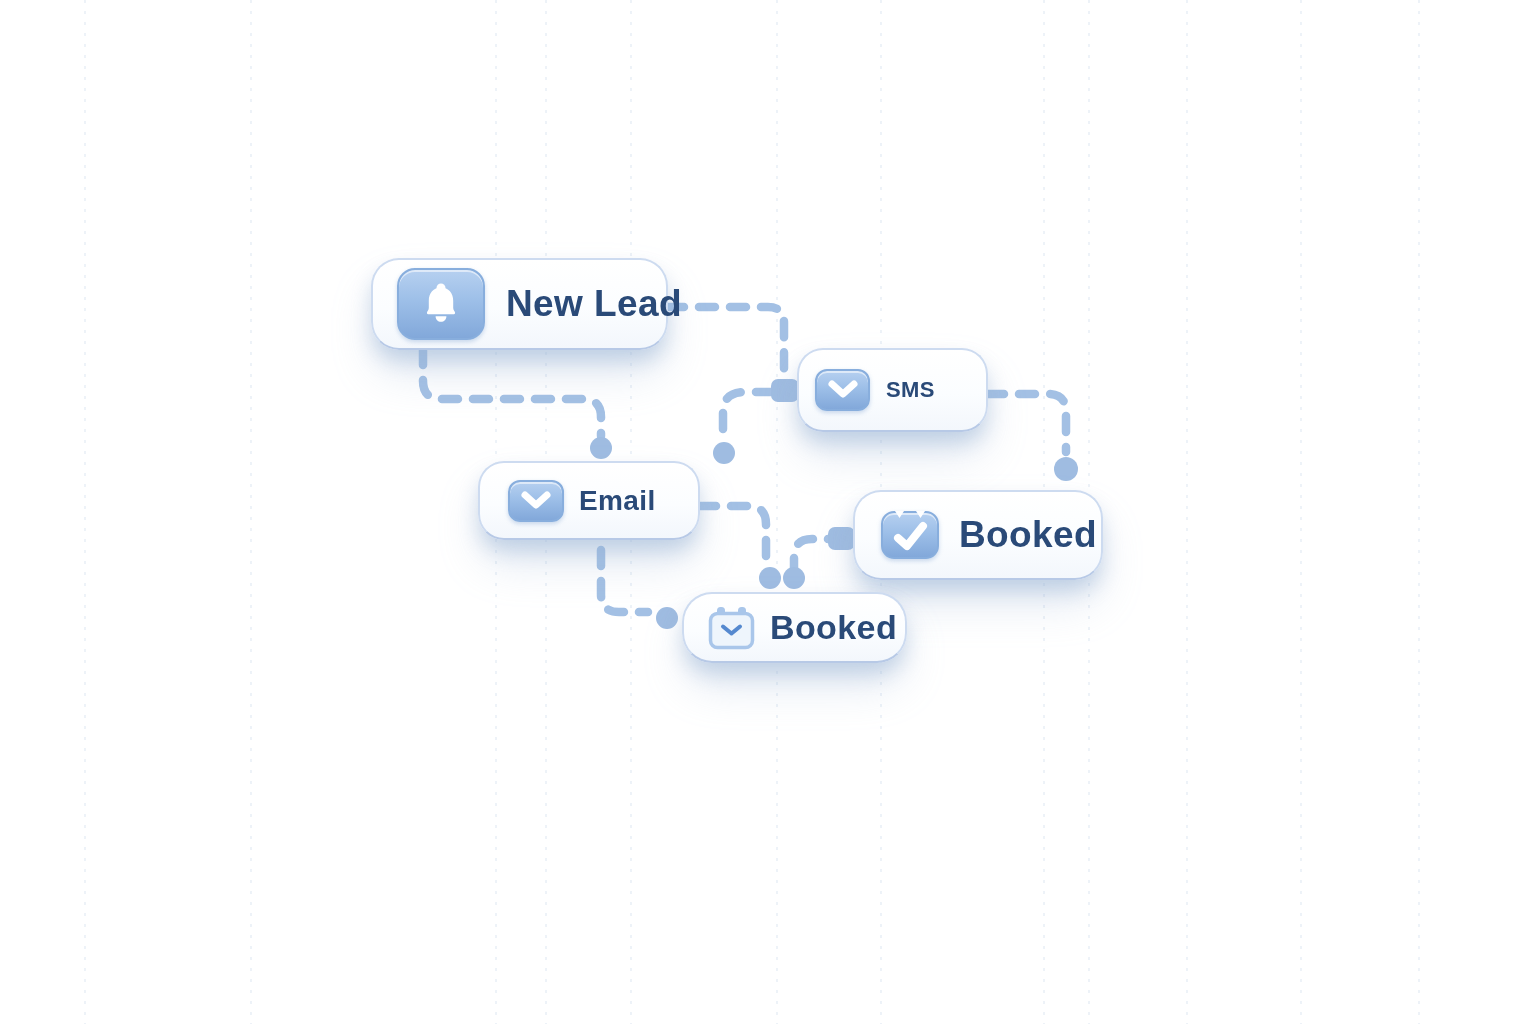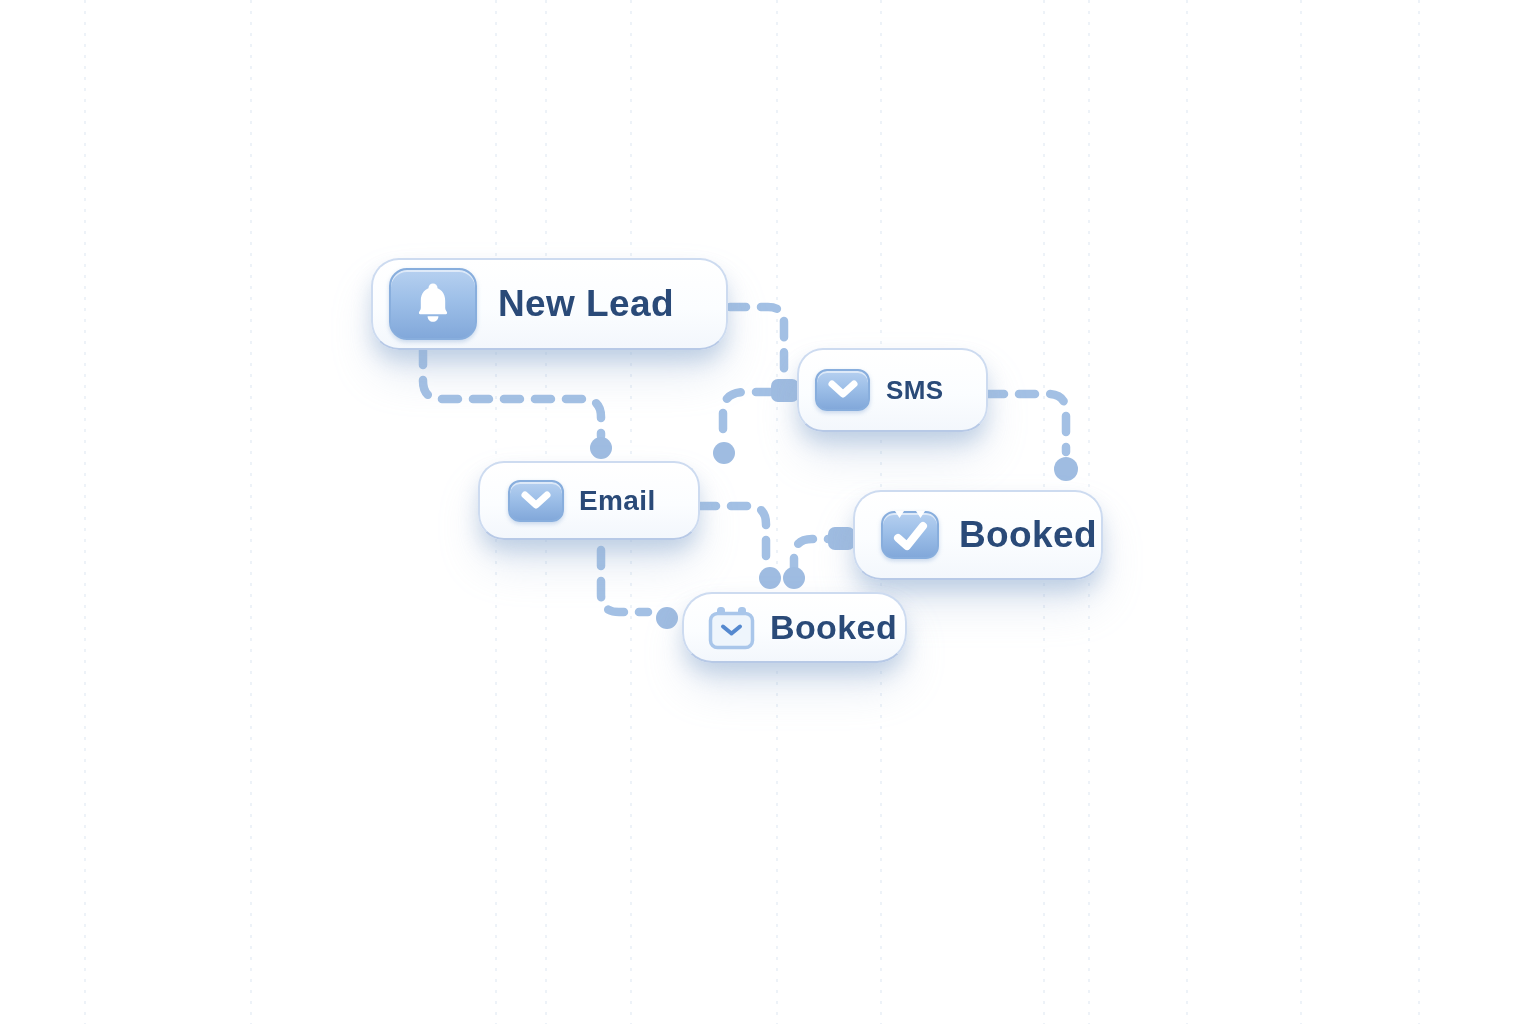--- a/index.html
+++ b/index.html
@@ -88,38 +88,38 @@
     <circle class="end-dot" cx="1066" cy="469" r="12"></circle>
     <circle class="end-dot" cx="770" cy="578" r="11"></circle>
     <circle class="end-dot" cx="794" cy="578" r="11"></circle>
     <circle class="end-dot" cx="724" cy="453" r="11"></circle>
     <circle class="end-dot" cx="667" cy="618" r="11"></circle>
 
     <rect class="port" x="771" y="379" width="28" height="23" rx="7"></rect>
     <rect class="port" x="828" y="527" width="27" height="23" rx="7"></rect>
   </svg>
 
-  <div class="node" style="left:371px;top:258px;width:357px;height:92px;padding-left:16px;gap:21px;">
+  <div class="node" style="left:371px;top:258px;width:297px;height:92px;padding-left:24px;gap:21px;">
     <span class="icon icon-filled" style="width:88px;height:72px;border-radius:18px;">
       <svg width="48" height="48" viewBox="0 0 48 48">
         <circle cx="24" cy="8" r="4.5" fill="#ffffff"></circle>
         <path fill="#ffffff" d="M24 7.5c-7.6 0-12.2 5.8-12.2 13.2v7.4c0 2.4-1.9 3.3-1.9 4.6 0 1 .8 1.6 2 1.6h24.2c1.2 0 2-.6 2-1.6 0-1.3-1.9-2.2-1.9-4.6v-7.4C36.2 13.3 31.6 7.5 24 7.5z"></path>
         <path fill="#ffffff" d="M18.6 36.2h10.8c0 3.3-2.4 5.6-5.4 5.6s-5.4-2.3-5.4-5.6z"></path>
       </svg>
     </span>
     <span class="label" style="font-size:37px;">New Lead</span>
   </div>
 
   <div class="node" style="left:797px;top:348px;width:191px;height:84px;padding-left:16px;gap:16px;border-radius:26px;">
     <span class="icon icon-filled" style="width:55px;height:42px;border-radius:12px;">
       <svg width="40" height="28" viewBox="0 0 40 28">
         <polyline points="9,8 20,18 31,8" fill="none" stroke="#ffffff" stroke-width="7" stroke-linecap="round" stroke-linejoin="round"></polyline>
       </svg>
     </span>
-    <span class="label" style="font-size:26px;">SMS</span>
+    <span class="label" style="font-size:22px;">SMS</span>
   </div>
 
   <div class="node" style="left:478px;top:461px;width:222px;height:79px;padding-left:28px;gap:15px;border-radius:26px;">
     <span class="icon icon-filled" style="width:56px;height:42px;border-radius:12px;">
       <svg width="40" height="28" viewBox="0 0 40 28">
         <polyline points="9,8 20,18 31,8" fill="none" stroke="#ffffff" stroke-width="7" stroke-linecap="round" stroke-linejoin="round"></polyline>
       </svg>
     </span>
     <span class="label" style="font-size:28px;">Email</span>
   </div>

